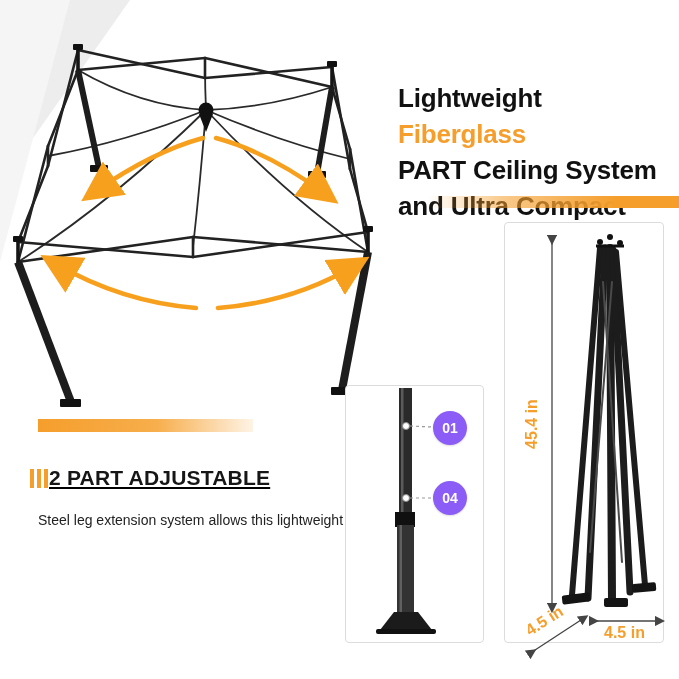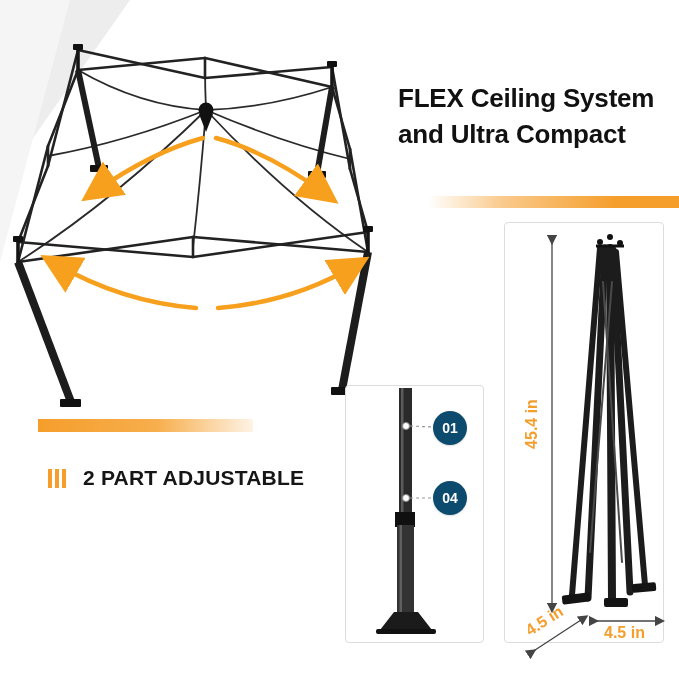--- a/index.html
+++ b/index.html
@@ -21,21 +21,21 @@
     position:absolute;left:428px;top:196px;width:251px;height:12px;
     background:linear-gradient(to right, rgba(245,158,44,0) 0%, rgba(245,158,44,.55) 30%, #F59E2C 75%);
   }
 
   
   .left-accent-bar{
     position:absolute;left:38px;top:419px;width:215px;height:13px;
     background:linear-gradient(to right, #F59E2C 0%, #F7AE4C 55%, rgba(245,158,44,.12) 100%);
   }
   .section-title{
-    position:absolute;left:48px;top:466px;display:flex;align-items:center;gap:17px;
+    position:absolute;left:30px;top:466px;display:flex;align-items:center;gap:1px;text-decoration:underline;
   }
   .bars-icon{display:flex;gap:3px;align-items:flex-end;}
   .bars-icon i{display:block;width:4px;height:19px;background:#F59E2C;}
   .section-title h2{
     margin:0;font-size:21px;font-weight:bold;color:#161616;letter-spacing:.2px;
   }
   .section-body{
     position:absolute;left:38px;top:509px;width:320px;
     font-size:14px;line-height:23px;color:#222;
   }
@@ -43,21 +43,21 @@
   
   .detail-box{
     position:absolute;background:#fff;border:1px solid #dcdcdc;border-radius:4px;
   }
   .leg-box{left:345px;top:385px;width:137px;height:256px;}
   .pack-box{left:504px;top:222px;width:158px;height:419px;}
 
   
   .callout{
     position:absolute;width:34px;height:34px;border-radius:50%;
-    background:#0c4a6e;color:#fff;font-weight:bold;font-size:14px;
+    background:#8b5cf6;color:#fff;font-weight:bold;font-size:14px;
     display:flex;align-items:center;justify-content:center;
     box-shadow:0 1px 2px rgba(0,0,0,.15);
   }
 
   
   .dim{
     position:absolute;color:#F59E2C;font-weight:bold;font-size:16px;white-space:nowrap;
   }
   .dim-height{left:500px;top:415px;width:64px;text-align:center;transform:rotate(-90deg);}
   .dim-depth{left:524px;top:612px;transform:rotate(-33deg);}
@@ -153,35 +153,37 @@
 
     <g stroke="#F7A01D" stroke-width="4.5" fill="none" stroke-linecap="round">
       <path d="M203,128 Q152,142 96,181" marker-end="url(#ao)"></path>
       <path d="M216,128 Q268,142 324,183" marker-end="url(#ao)"></path>
       <path d="M196,298 Q122,292 56,254" marker-end="url(#ao)"></path>
       <path d="M218,298 Q293,292 354,256" marker-end="url(#ao)"></path>
     </g>
   </svg>
 
   <div class="headline">
-    <div>FLEX Ceiling System</div>
+    <div><span>Lightweight </span><span class="hl">Fiberglass</span></div>
+    <div>PART Ceiling System</div>
     <div>and Ultra Compact</div>
   </div>
   <div class="headline-underline"></div>
 
   <div class="left-accent-bar"></div>
   <div class="section-title">
     <span class="bars-icon">
         <i></i>
         <i></i>
         <i></i>
       </span>
     <h2>2 PART ADJUSTABLE</h2>
   </div>
   <div class="section-body">
+    <div>Steel leg extension system allows this lightweight</div>
   </div>
 
   <div class="detail-box leg-box">
     <svg width="135" height="254" viewBox="0 0 135 254">
 
       <rect x="53" y="2" width="13" height="132" fill="#2a2a2a"></rect>
       <rect x="55" y="2" width="2.5" height="132" fill="#5b5b5b"></rect>
 
       <rect x="49" y="126" width="20" height="15" fill="#101010"></rect>
 

